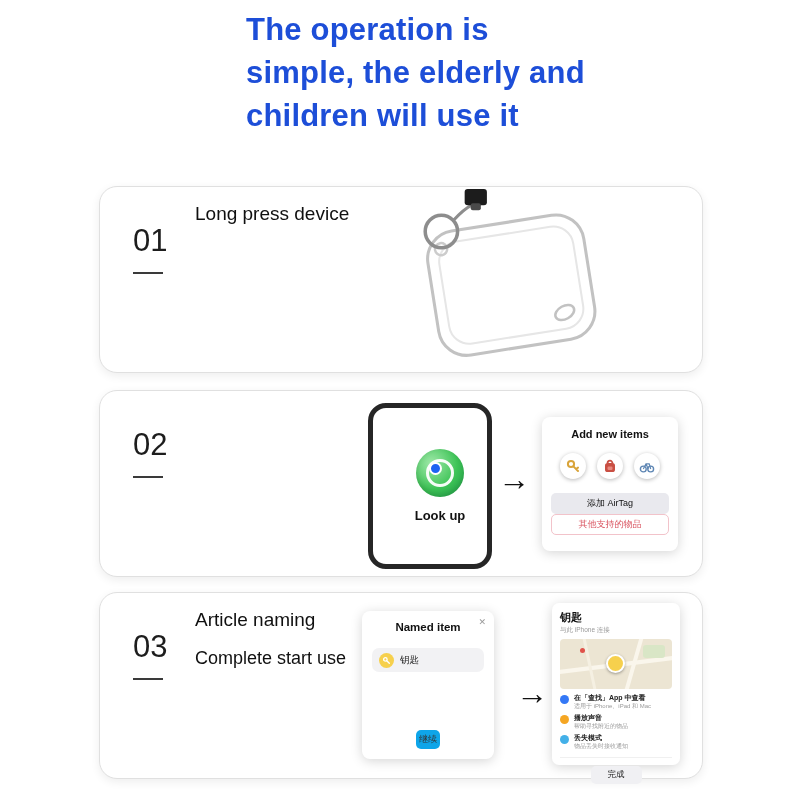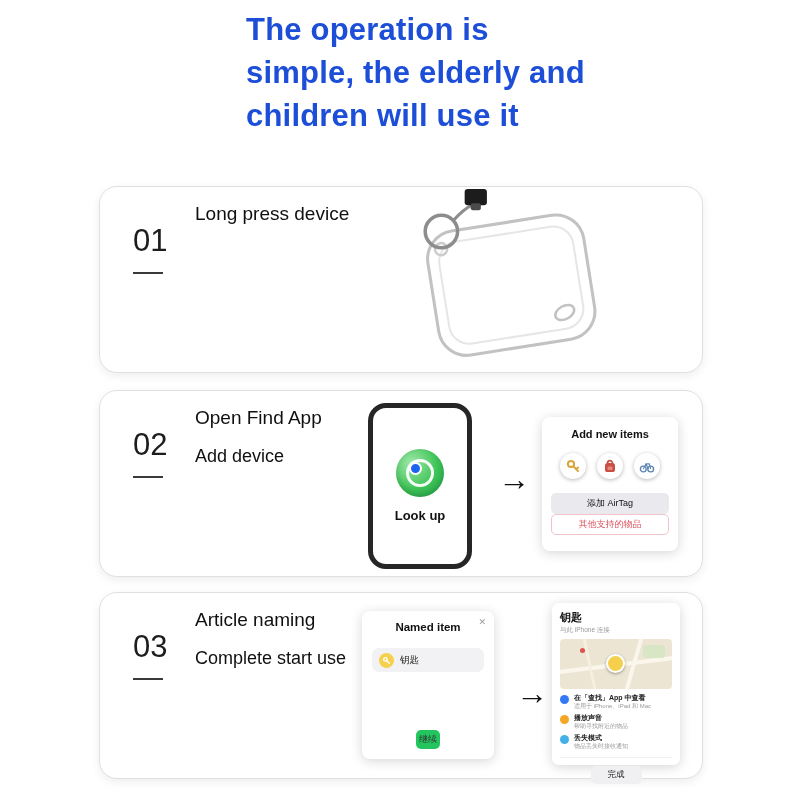--- a/index.html
+++ b/index.html
@@ -24,21 +24,21 @@
   .arrow{position:absolute;font-size:32px;font-weight:700;color:#111;}
   .card2 .arrow{left:398px;top:70px;}
   .card3 .arrow{left:416px;top:82px;}
 
   
   .tracker{position:absolute;left:240px;top:2px;width:310px;height:178px;}
 
   
   .phone{position:absolute;left:268px;top:12px;width:94px;height:156px;background:#fff;
          border:5px solid #262626;border-radius:18px;display:flex;flex-direction:column;
-         align-items:center;justify-content:center;gap:11px;}
+         align-items:center;justify-content:center;gap:11px;padding-left:20px;}
   .findmy-icon{width:48px;height:48px;border-radius:50%;position:relative;
          background:radial-gradient(circle at 32% 30%,#9fe8a8,#3ec457 55%,#1ea34a);
          box-shadow:inset 0 -3px 6px rgba(0,0,0,.15);}
   .findmy-icon::before{content:"";position:absolute;inset:10px;border:3px solid rgba(255,255,255,.95);border-radius:50%;}
   .findmy-icon::after{content:"";position:absolute;left:13px;top:13px;width:9px;height:9px;
          background:#1d63f2;border:2px solid #fff;border-radius:50%;}
   .phone-label{font-size:13px;font-weight:600;color:#111;}
 
   
   .add-panel{position:absolute;left:442px;top:26px;width:136px;height:134px;background:#fff;
@@ -57,21 +57,21 @@
   .naming-panel{position:absolute;left:262px;top:18px;width:132px;height:148px;background:#fff;
          border-radius:8px;box-shadow:0 2px 12px rgba(0,0,0,.17);padding:10px;box-sizing:border-box;}
   .naming-title{text-align:center;font-size:11.5px;font-weight:700;color:#111;}
   .naming-close{position:absolute;right:8px;top:6px;font-size:9px;color:#9a9a9a;}
   .naming-field{margin-top:15px;background:#f2f2f4;border-radius:7px;height:24px;display:flex;
          align-items:center;gap:6px;padding:0 7px;}
   .key-badge{width:15px;height:15px;border-radius:50%;background:#f6d04d;flex:none;
          display:flex;align-items:center;justify-content:center;}
   .naming-field-text{font-size:9.5px;color:#222;}
   .naming-confirm{position:absolute;left:50%;transform:translateX(-50%);bottom:10px;
-         background:#22c55e;border-radius:5px;font-size:9px;padding:3px 3px;color:#333;white-space:nowrap;}
+         background:#0ea5e9;border-radius:5px;font-size:9px;padding:3px 3px;color:#333;white-space:nowrap;}
 
   
   .map-panel{position:absolute;left:452px;top:10px;width:128px;height:162px;background:#fff;
          border-radius:7px;box-shadow:0 2px 12px rgba(0,0,0,.17);padding:7px 8px;box-sizing:border-box;}
   .map-title{font-size:11px;font-weight:700;color:#111;}
   .map-subtitle{font-size:6.5px;color:#999;margin-top:1px;}
   .map-view{margin-top:4px;height:50px;background:#ece5d3;border-radius:4px;position:relative;overflow:hidden;}
   .road-h{position:absolute;left:-6px;right:-6px;top:24px;height:4px;background:#faf6ec;transform:rotate(-7deg);}
   .road-v{position:absolute;top:-6px;bottom:-6px;left:72px;width:4px;background:#faf6ec;transform:rotate(16deg);}
   .road-v2{position:absolute;top:-6px;bottom:-6px;left:28px;width:3px;background:#f5f0e2;transform:rotate(-12deg);}
@@ -120,24 +120,20 @@
       <rect x="120" y="0" width="22" height="16" rx="3" fill="#1c1c1c"></rect>
       <rect x="126" y="14" width="10" height="7" rx="2" fill="#4a4a4a"></rect>
     </svg>
   </div>
 
   <div class="card card2">
     <div class="step-num">
       <span>02</span>
       <span class="underline"></span>
     </div>
-    <div class="step-lines">
-      <div class="step-line1">Open Find App</div>
-      <div class="step-line2">Add device</div>
-    </div>
 
     <div class="phone">
       <div class="findmy-icon"></div>
       <div class="phone-label">Look up</div>
     </div>
 
     <div class="arrow">→</div>
 
     <div class="add-panel">
       <div class="add-title">Add new items</div>

